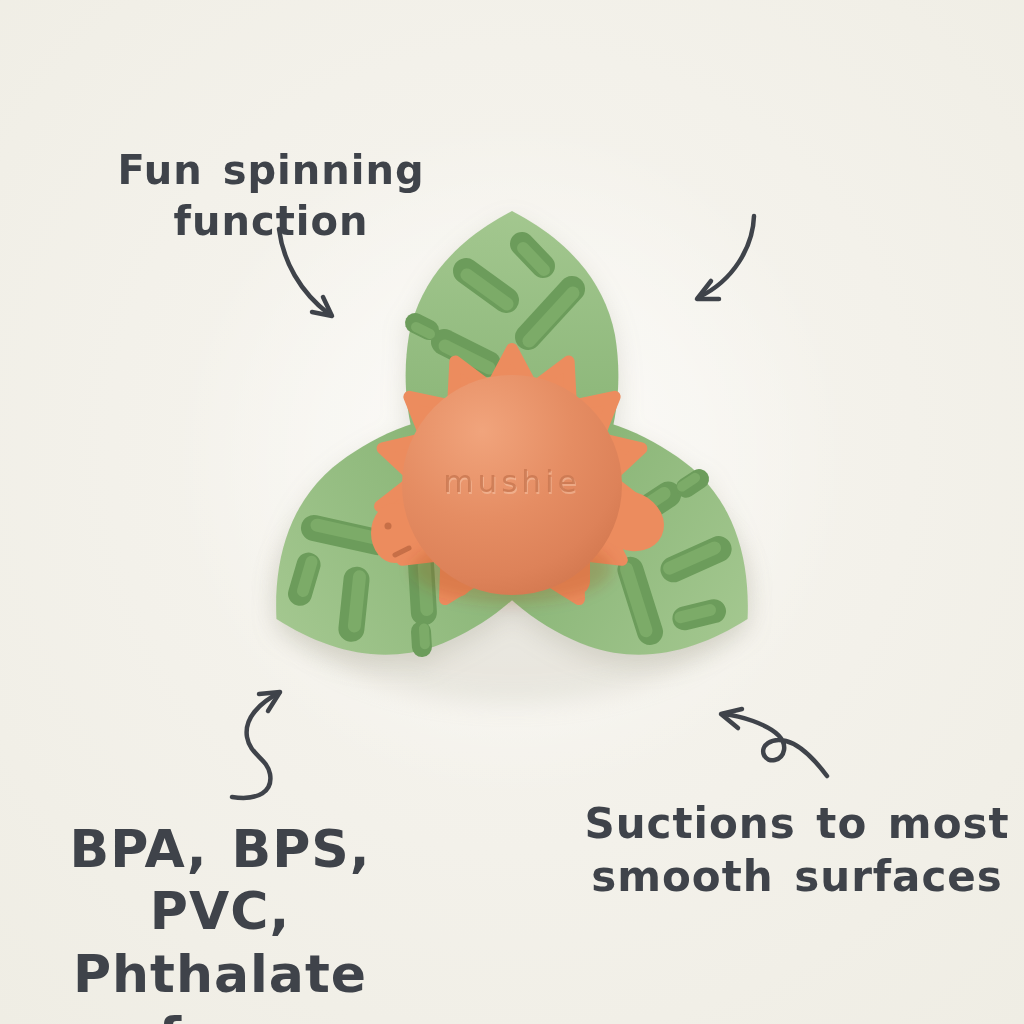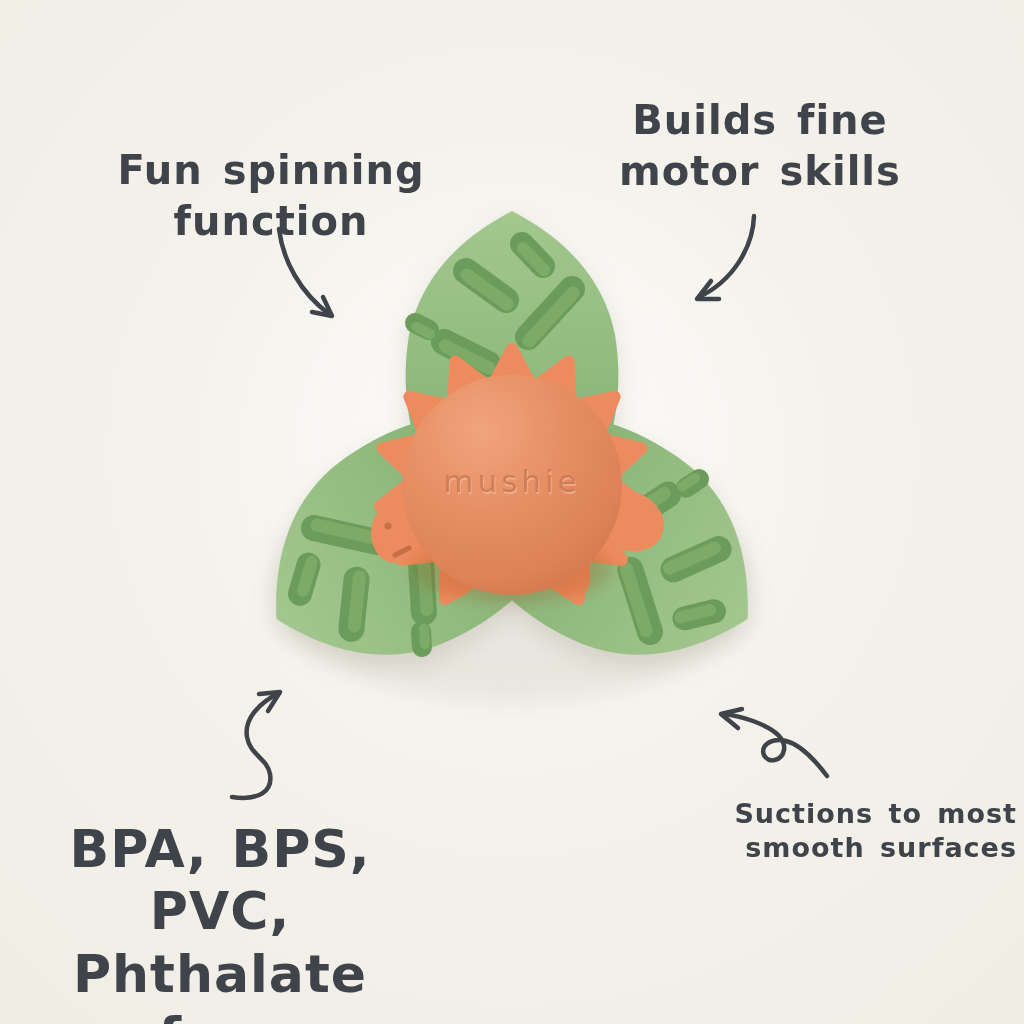--- a/index.html
+++ b/index.html
@@ -26,21 +26,21 @@
     text-align: center;
     white-space: pre-line;
     letter-spacing: 1px;
     word-spacing: 5px;
     line-height: 1.27;
     user-select: none;
   }
   .ann-tl { left: 91px;  top: 101px; width: 360px; font-size: 40px; margin-top: 44px; }
   .ann-tr { left: 578px; top: 95px;  width: 364px; font-size: 40px; }
   .ann-bl { left: 10px;  top: 818px; width: 420px; font-size: 52px; line-height: 1.2; }
-  .ann-br { left: 577px; top: 797px; width: 440px; font-size: 27px; text-align: right; }
+  .ann-br { left: 577px; top: 797px; width: 440px; font-size: 42px; }
   .ink-stroke {
     fill: none;
     stroke: #3f434a;
     stroke-width: 4.5;
     stroke-linecap: round;
     stroke-linejoin: round;
   }
   .toy-group { filter: drop-shadow(0 10px 12px rgba(110, 110, 85, 0.18)); }
 </style>
 </head>
@@ -155,21 +155,19 @@
       <polyline class="ink-stroke" points="259,694 280,692 268,711"></polyline>
     </g>
     <g>
       <path class="ink-stroke" d="M 827,776 C 812,756 798,744 786,741 C 771,737 760,746 764,755 C 768,764 782,761 784,750 C 786,738 772,728 753,721 C 742,717 732,715 723,714"></path>
       <polyline class="ink-stroke" points="742,709 721,714 738,728"></polyline>
     </g>
   </svg>
 
   <div class="ann ann-tl">Fun spinning
 function</div>
-  <div class="ann ann-tr">Builds fine
-motor skills</div>
   <div class="ann ann-bl">BPA, BPS,
 PVC, Phthalate
 free</div>
   <div class="ann ann-br">Suctions to most
 smooth surfaces</div>
 
 </div>
 
 </body></html>

